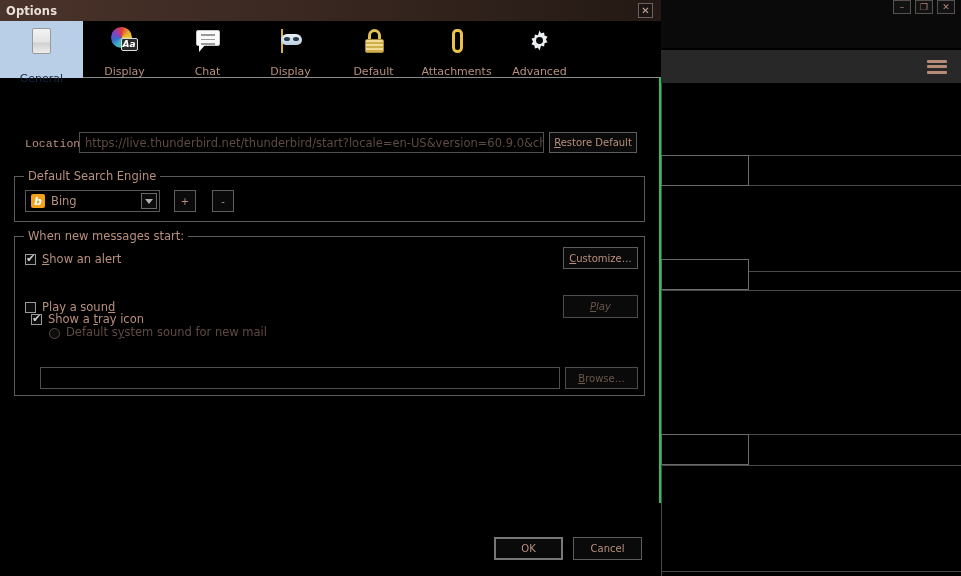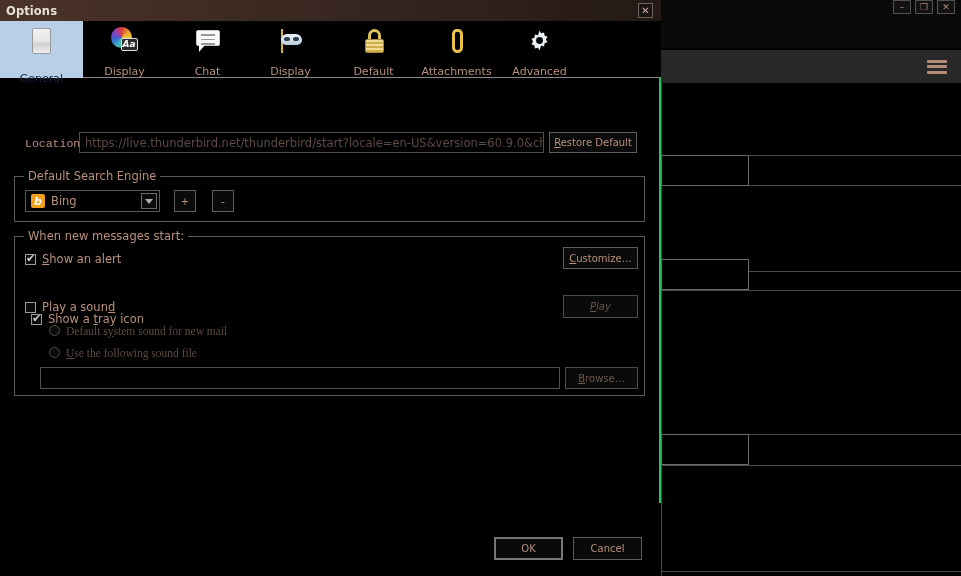--- a/index.html
+++ b/index.html
@@ -122,21 +122,21 @@
   .label { color: #b9907e; font-size: 11.5px; }
   .label u { text-decoration: underline; }
   .dim { color: #5f4a42; }
 
   .check-row { position: absolute; display: flex; align-items: center; gap: 6px; }
   .cb { width: 11px; height: 11px; border: 1px solid #9b9b9b; background: #0c0c0c;
     position: relative; flex: none; }
   .cb.checked:after { content: "✔"; position: absolute; left: 0px; top: -3px;
     font-size: 11px; color: #cfcfcf; line-height: 13px; }
 
-  .radio-row { position: absolute; display: flex; align-items: flex-start; gap: 6px; font-family: Liberation Serif, serif; }
+  .radio-row { position: absolute; display: flex; align-items: flex-end; gap: 6px; }
   .rb { width: 11px; height: 11px; border: 1px solid #5a4a44; border-radius: 50%;
     background: #0c0c0c; flex: none; }
 
   .textbox {
     position: absolute; border: 1px solid #4f4f4f; background: #000;
     display: flex; align-items: center; padding: 0 5px;
     color: #5e4a42; font-size: 11.5px; white-space: nowrap; overflow: hidden;
   }
   .btn {
     position: absolute; border: 1px solid #5d5d5d; background: #0a0a0a;
@@ -318,24 +318,20 @@
 
     <div class="btn dimmed" style="left:563px; top:295px; width:75px; height:23px;font-style:italic;">
       <span><u>P</u>lay</span>
     </div>
 
     <div class="radio-row" style="left:49px; top:325px;">
       <span class="rb"></span>
       <span class="label dim">Default s<u>y</u>stem sound for new mail</span>
     </div>
 
-    <div class="radio-row" style="left:49px; top:347px;">
-      <span class="rb"></span>
-      <span class="label dim"><u>U</u>se the following sound file</span>
-    </div>
 
     <div class="textbox" style="left:40px; top:367px; width:520px; height:22px;"></div>
 
     <div class="btn dimmed" style="left:565px; top:367px; width:73px; height:22px;">
       <span><u>B</u>rowse…</span>
     </div>
 
     <div class="btn default" style="left:494px; top:537px; width:69px; height:23px;">OK</div>
     <div class="btn" style="left:573px; top:537px; width:69px; height:23px;">Cancel</div>
 

